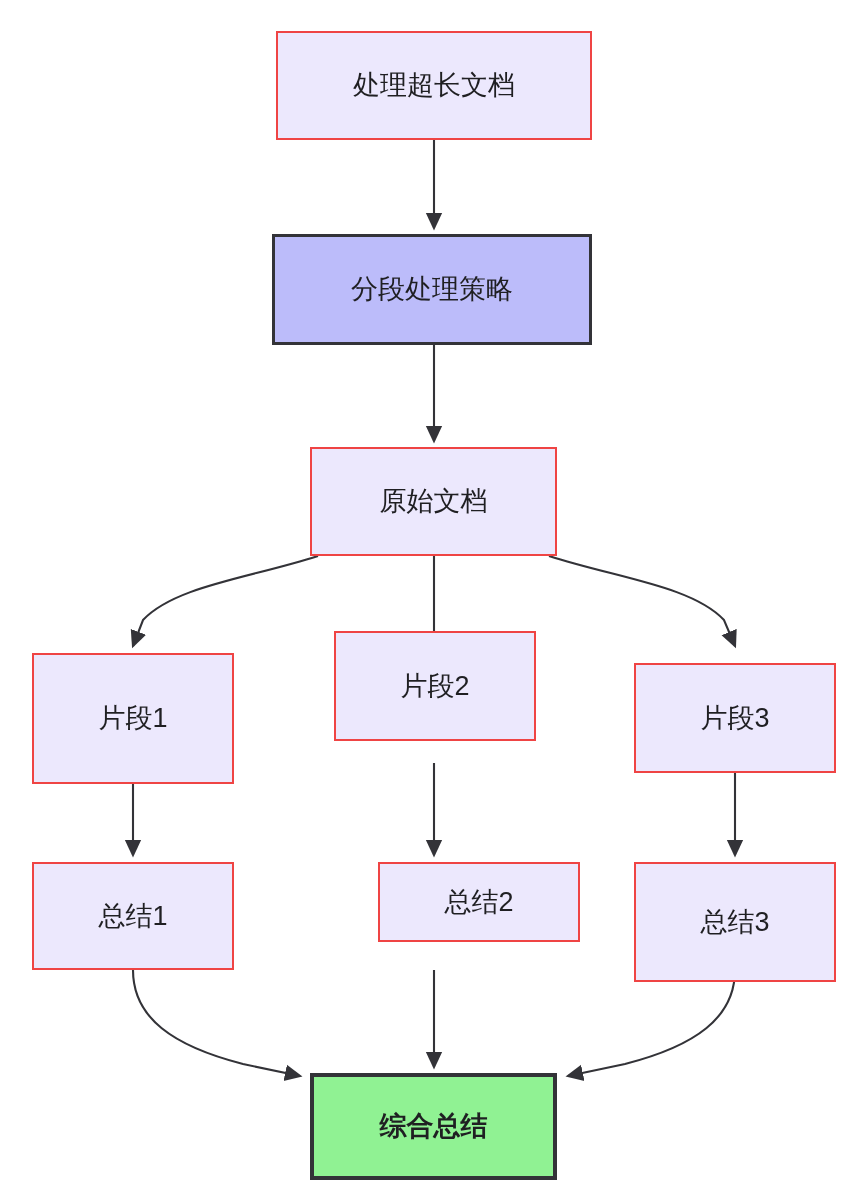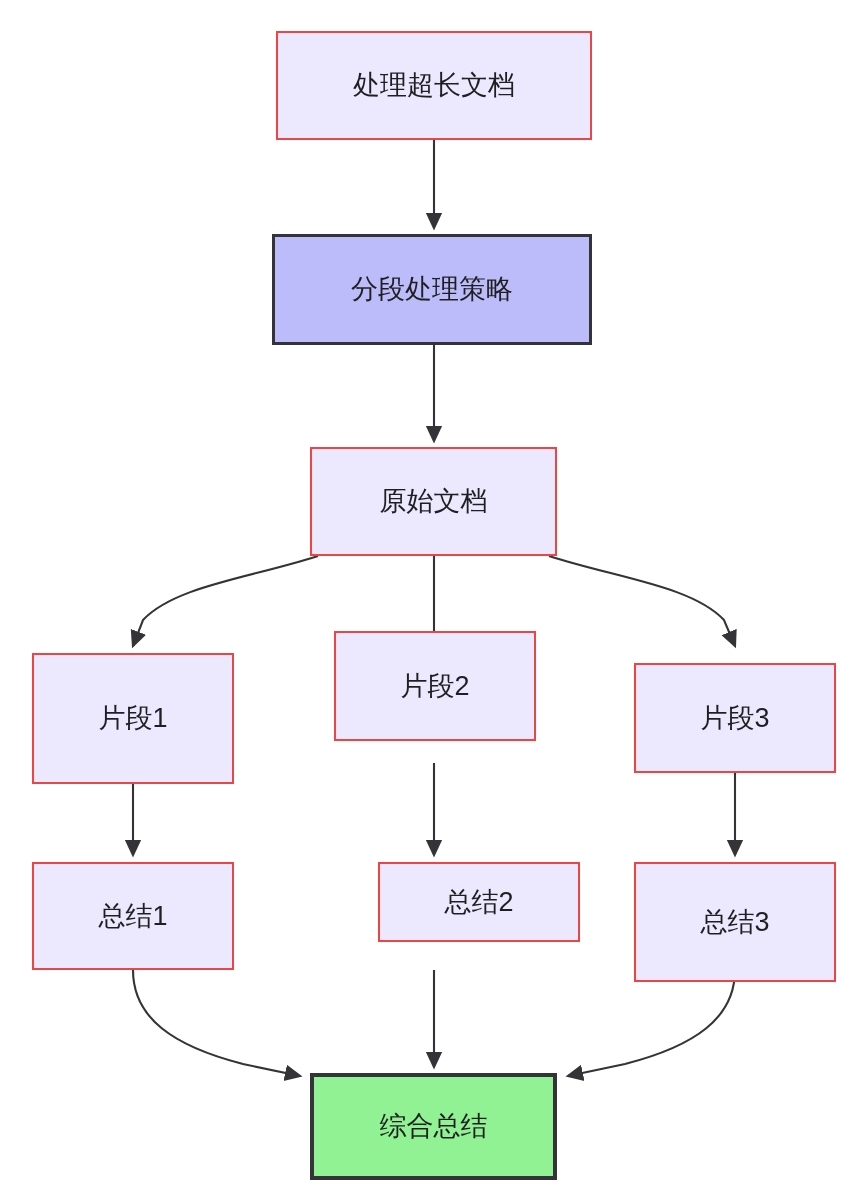--- a/index.html
+++ b/index.html
@@ -121,17 +121,17 @@
   </div>
 
   <div class="node node-normal" style="left:334px; top:862px; width:202px; height:80px;margin-left:44px;">
     <span>总结2</span>
   </div>
 
   <div class="node node-normal" style="left:634px; top:862px; width:202px; height:120px;">
     <span>总结3</span>
   </div>
 
-  <div class="node node-final" style="left:310px; top:1073px; width:247px; height:107px;">
+  <div class="node node-final" style="left:310px; top:1073px; width:247px; height:107px;font-weight:bold;">
     <span>综合总结</span>
   </div>
 
 </div>
 
 </body></html>

